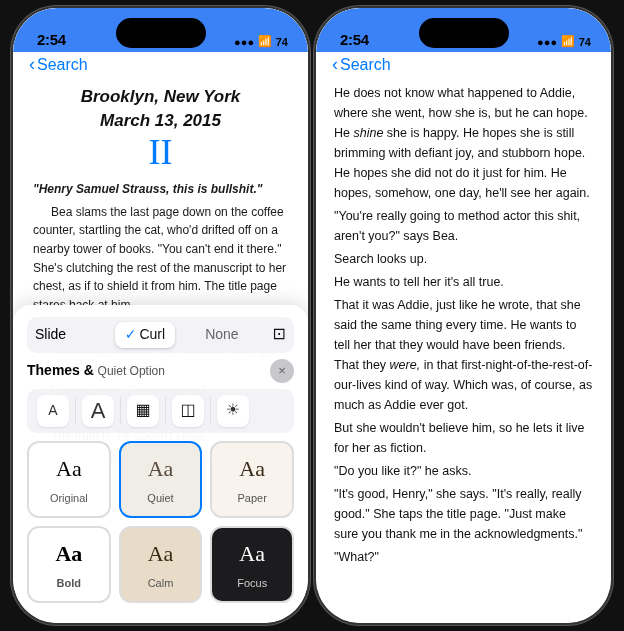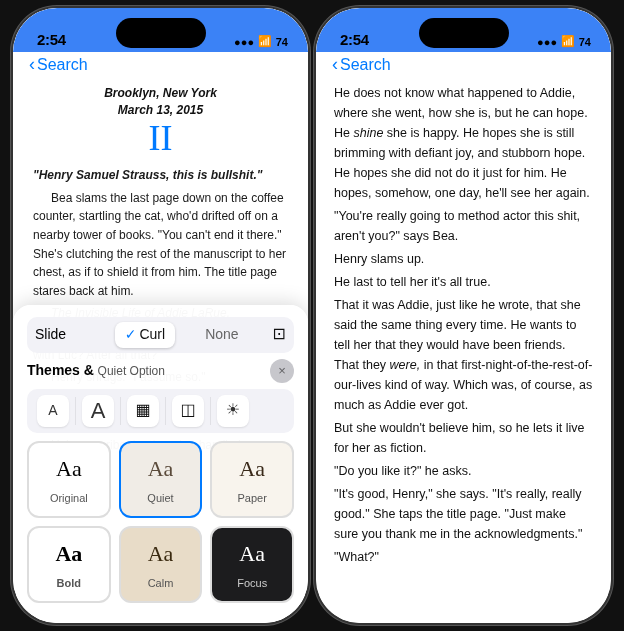--- a/index.html
+++ b/index.html
@@ -116,21 +116,21 @@
       position: relative;
     }
 
     .book-header {
       text-align: center;
       margin-bottom: 8px;
     }
 
     .book-location {
       font-style: italic;
-      font-size: 12px;
+      font-size: 17px;
       font-weight: 600;
       line-height: 1.4;
     }
 
     .chapter-num {
       font-size: 36px;
       font-weight: 300;
       color: #007AFF;
       line-height: 1.1;
       font-family: 'Georgia', serif;
@@ -417,22 +417,22 @@
         <div class="back-button">
           <span class="back-chevron">‹</span>
           <span>Search</span>
         </div>
       </div>
 
       <div class="book-content" style="padding: 4px 18px 0; flex:1; overflow:hidden;">
         <div class="book-content-right">
           <p>He does not know what happened to Addie, where she went, how she is, but he can hope. He <em>shine</em> she is happy. He hopes she is still brimming with defiant joy, and stubborn hope. He hopes she did not do it just for him. He hopes, somehow, one day, he'll see her again.</p>
           <p>"You're really going to method actor this shit, aren't you?" says Bea.</p>
-          <p>Henry slams up.</p>
-          <p>He last to tell her it's all true.</p>
+          <p>Search looks up.</p>
+          <p>He wants to tell her it's all true.</p>
           <p>That it was Addie, just like he wrote, that she said the same thing every time. He wants to tell her that they would have been friends. That they <em>were,</em> in that first-night-of-the-rest-of-our-lives kind of way. Which was, of course, as much as Addie ever got.</p>
           <p>But she wouldn't believe him, so he lets it live for her as fiction.</p>
           <p>"Do you like it?" he asks.</p>
           <p>"It's good, Henry," she says. "It's really, really good." She taps the title page. "Just make sure you thank me in the acknowledgments."</p>
           <p>"What?"</p>
 
         </div>
 
       </div>
     </div>

